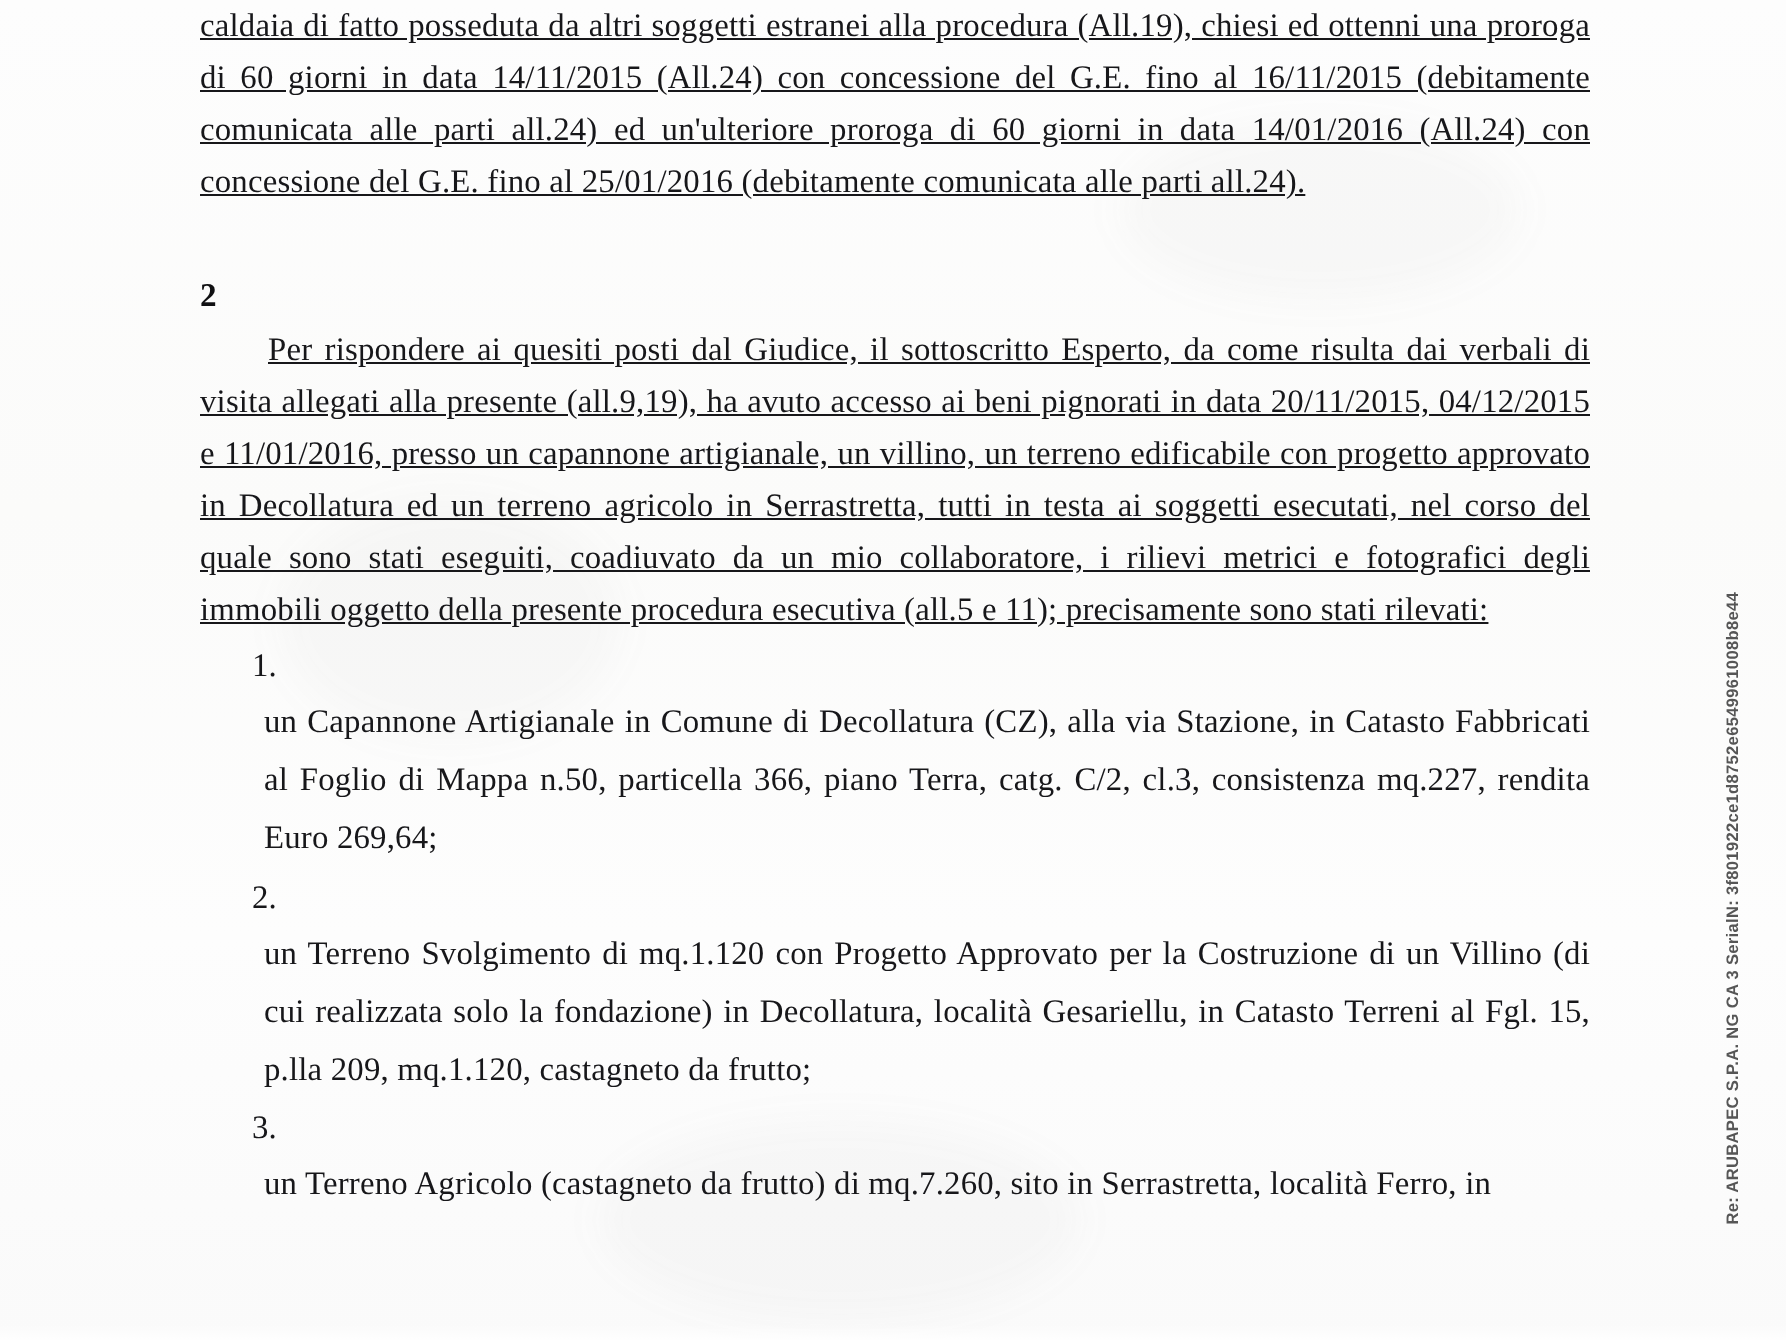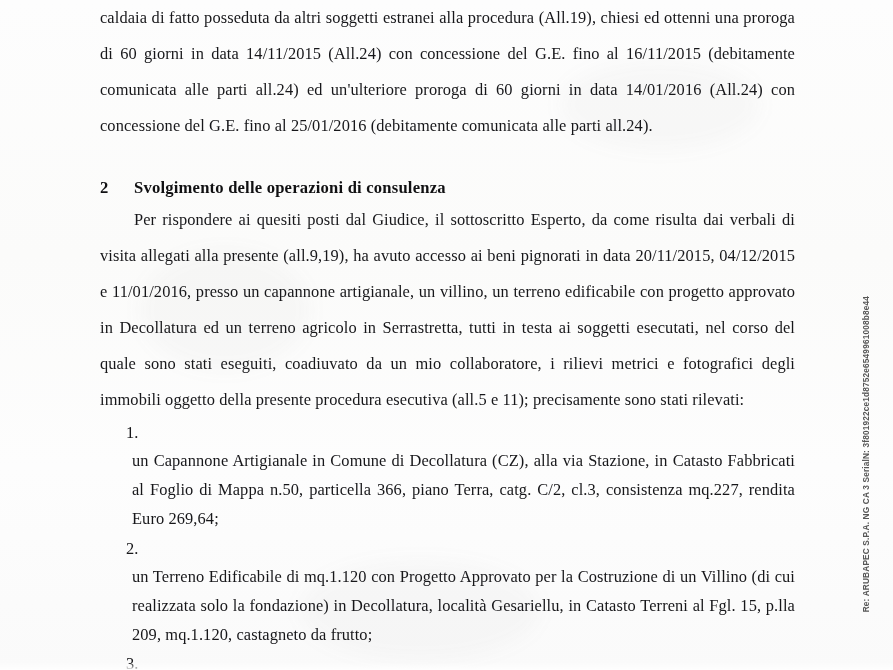--- a/index.html
+++ b/index.html
@@ -34,26 +34,27 @@
   .content {
     position: absolute;
     left: 100px;
     top: 0;
     width: 695px;
   }
 
   
   .para {
     font-size: 16.4px;
-    line-height: 36px;
+    line-height: 26px;
     text-align: justify;
     text-justify: inter-word;
     margin: 0;
     color: #17171a;
     letter-spacing: 0.1px;
+    text-decoration: underline;
     -webkit-font-smoothing: none;
   }
   .para.indent {
     text-indent: 34px;
   }
   .para.cont {
     text-indent: 0;
   }
 
   .gap-lg { height: 29px; }
@@ -151,34 +152,33 @@
   <div class="scan-blotch" style="left:300px; top:560px; width:240px; height:100px;"></div>
 
   <div class="content">
 
     <p class="para cont">caldaia di fatto posseduta da altri soggetti estranei alla procedura (All.19), chiesi ed ottenni una proroga di 60 giorni in data 14/11/2015 (All.24) con concessione del G.E. fino al 16/11/2015 (debitamente comunicata alle parti all.24) ed un'ulteriore proroga di 60 giorni in data 14/01/2016 (All.24) con concessione del G.E. fino al 25/01/2016 (debitamente comunicata alle parti all.24).</p>
 
     <div class="gap-lg"></div>
 
     <div class="section-head">
       <span class="sec-num">2</span>
-      <span class="sec-title">Svolgimento delle operazioni di consulenza</span>
     </div>
 
 
     <p class="para indent">Per rispondere ai quesiti posti dal Giudice, il sottoscritto Esperto, da come risulta dai verbali di visita allegati alla presente (all.9,19), ha avuto accesso ai beni pignorati in data 20/11/2015, 04/12/2015 e 11/01/2016, presso un capannone artigianale, un villino, un terreno edificabile con progetto approvato in Decollatura ed un terreno agricolo in Serrastretta, tutti in testa ai soggetti esecutati, nel corso del quale sono stati eseguiti, coadiuvato da un mio collaboratore, i rilievi metrici e fotografici degli immobili oggetto della presente procedura esecutiva (all.5 e 11); precisamente sono stati rilevati:</p>
 
     <ol class="olist">
       <li>
         <span class="li-num">1.</span>
         <span class="li-body">un Capannone Artigianale in Comune di Decollatura (CZ), alla via Stazione, in Catasto Fabbricati al Foglio di Mappa n.50, particella 366, piano Terra, catg. C/2, cl.3, consistenza mq.227, rendita Euro 269,64;</span>
       </li>
       <li>
         <span class="li-num">2.</span>
-        <span class="li-body">un Terreno Edificabile di mq.1.120 con Progetto Approvato per la Costruzione di un Villino (di cui realizzata solo la fondazione) in Decollatura, località Gesariellu, in Catasto Terreni al Fgl. 15, p.lla 209, mq.1.120, castagneto da frutto;</span>
+        <span class="li-body">un Terreno Svolgimento di mq.1.120 con Progetto Approvato per la Costruzione di un Villino (di cui realizzata solo la fondazione) in Decollatura, località Gesariellu, in Catasto Terreni al Fgl. 15, p.lla 209, mq.1.120, castagneto da frutto;</span>
       </li>
       <li>
         <span class="li-num">3.</span>
         <span class="li-body">un Terreno Agricolo (castagneto da frutto) di mq.7.260, sito in Serrastretta, località Ferro, in</span>
       </li>
     </ol>
 
   </div>
 
   <div class="sig-stamp">

